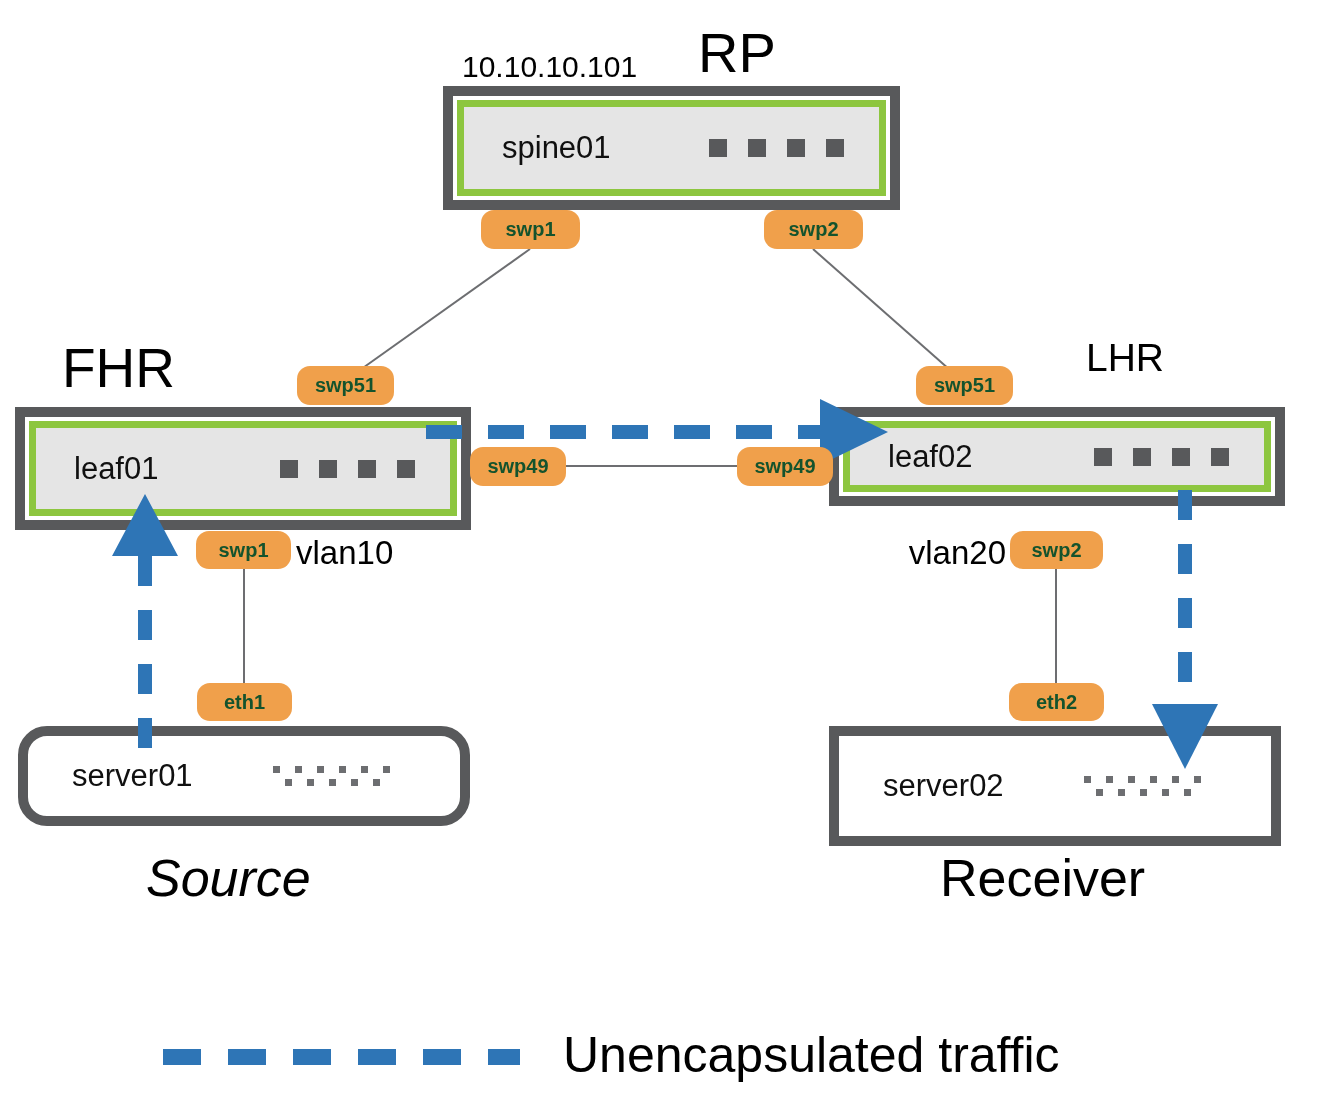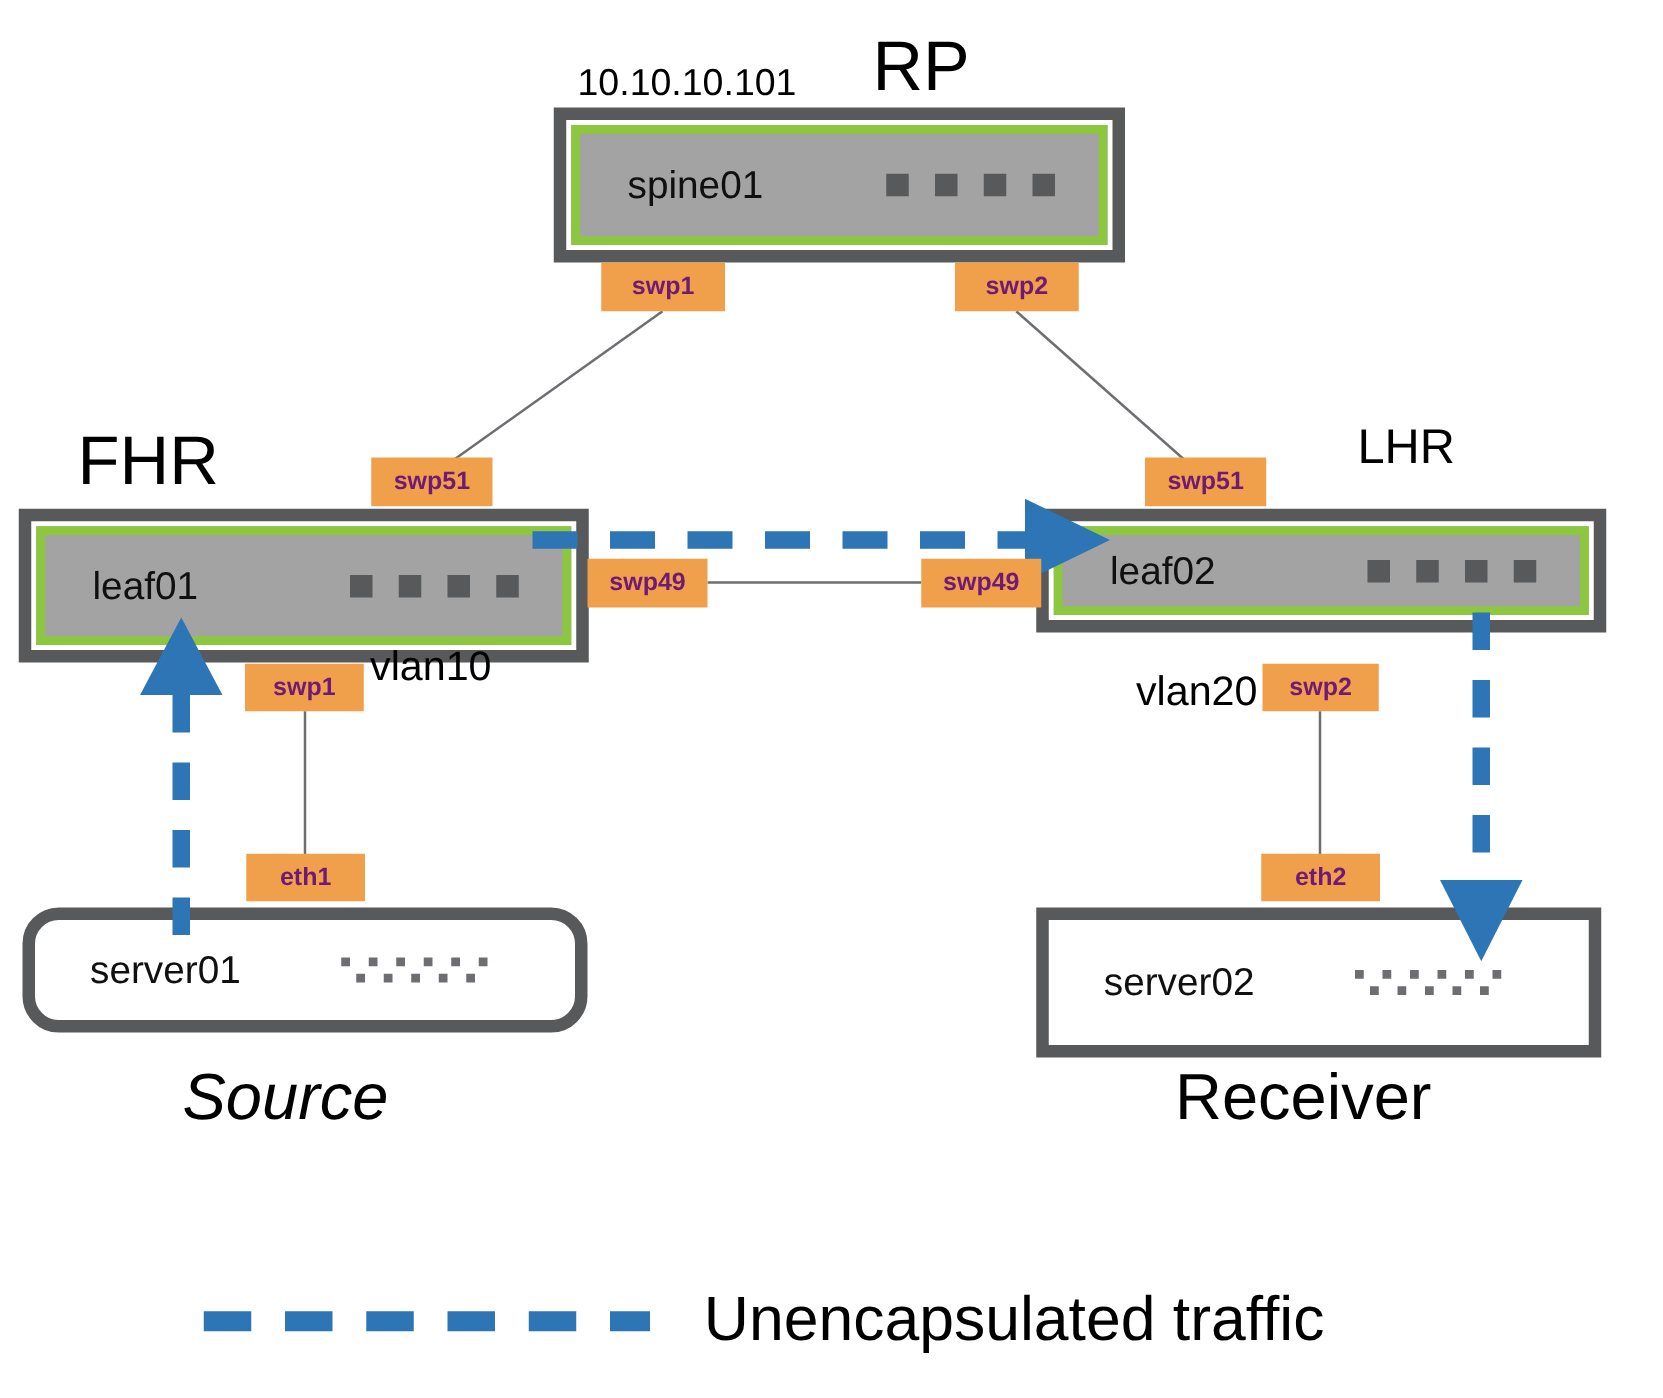--- a/index.html
+++ b/index.html
@@ -2,41 +2,41 @@
 <html><head>
 <meta charset="utf-8">
 <style>
   * { margin: 0; padding: 0; box-sizing: border-box; }
   html, body { background: #ffffff; }
   body { font-family: "Liberation Sans", sans-serif; }
   .canvas { position: relative; width: 1330px; height: 1118px; background: #ffffff; overflow: hidden; }
 
   
   .switch-box { position: absolute; border: 10px solid #58595B; background: #ffffff; padding: 4px; z-index: 1; }
-  .switch-inner { border: 7px solid #8DC63F; background: #a3a3a3; height: 100%;
+  .switch-inner { border: 7px solid #8DC63F; background: #e5e5e5; height: 100%;
                   display: flex; align-items: center; justify-content: space-between; padding: 0 35px 0 38px; }
   .node-name { font-size: 31px; color: #101010; }
 
   
   .server-box { position: absolute; border: 10px solid #58595B; background: #ffffff;
                 display: flex; align-items: center; justify-content: space-between;
                 padding: 0 70px 0 44px; z-index: 1; }
 
   
   .leds { display: flex; gap: 21px; }
   .leds span { width: 18px; height: 18px; background: #58595B; }
 
   
   .dots .dot-row { display: flex; gap: 15px; }
   .dots .dot-row span { width: 7px; height: 7px; background: #6d6e71; }
   .dots .dot-row.r2 { margin-top: 6px; margin-left: 12px; }
 
   
-  .port { position: absolute; background: #F0A04B; color: #701a75; font-weight: bold; font-size: 20px;
-          display: flex; align-items: center; justify-content: center; z-index: 4; }
+  .port { position: absolute; background: #F0A04B; color: #14532d; font-weight: bold; font-size: 20px;
+          display: flex; align-items: center; justify-content: center; z-index: 4; border-radius: 13px; }
 
   
   .free-label { position: absolute; color: #000000; z-index: 2; white-space: nowrap; }
 
   svg.overlay { position: absolute; left: 0; top: 0; z-index: 3; pointer-events: none; }
 </style>
 </head>
 <body>
 
 <div class="canvas">
@@ -76,21 +76,21 @@
       <span class="node-name">leaf02</span>
       <span class="leds">
           <span></span>
           <span></span>
           <span></span>
           <span></span>
         </span>
     </div>
   </div>
 
-  <div class="free-label" style="left:296px; top:514px; font-size:33px;">vlan10</div>
+  <div class="free-label" style="left:296px; top:534px; font-size:33px;">vlan10</div>
   <div class="free-label" style="left:898px; top:534px; font-size:33px; width:108px; text-align:right;">vlan20</div>
 
   <div class="server-box" style="left:18px; top:726px; width:452px; height:100px;border-radius:29px;">
     <span class="node-name">server01</span>
     <span class="dots">
       <span class="dot-row">
           <span></span>
           <span></span>
           <span></span>
           <span></span>

